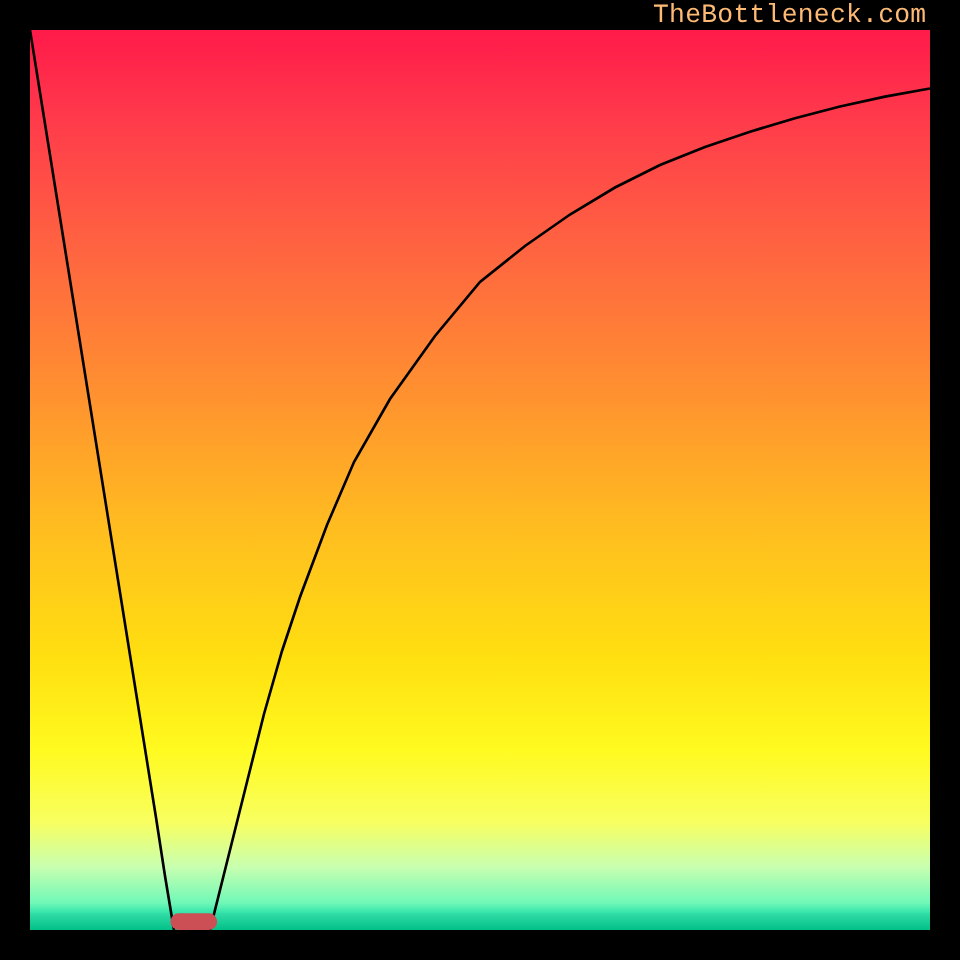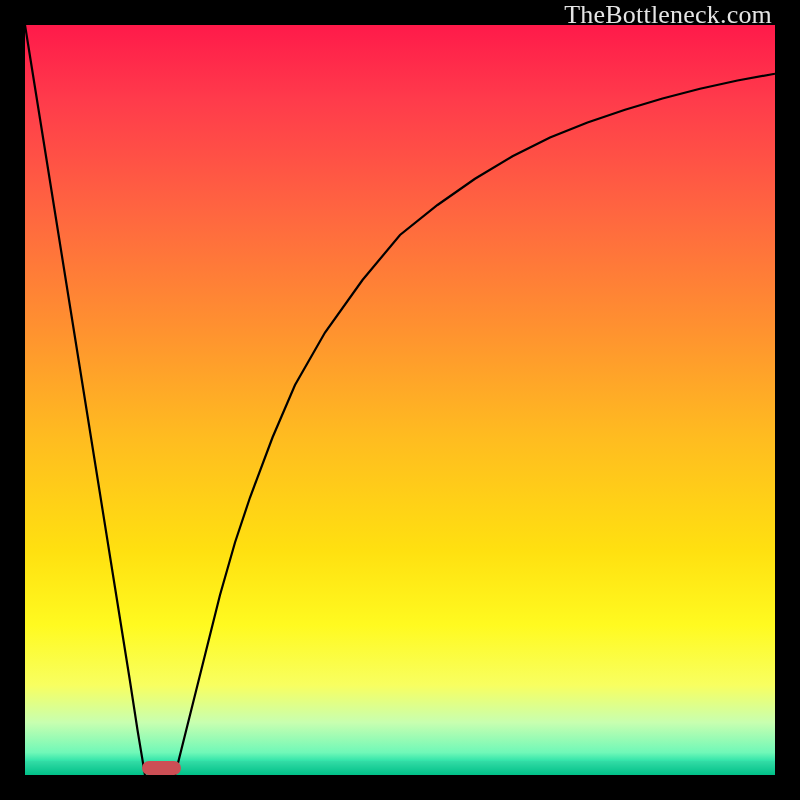--- a/index.html
+++ b/index.html
@@ -65,23 +65,23 @@
   }
   svg.curves {
     position: absolute;
     left: 0;
     top: 0;
   }
   .watermark {
     position: absolute;
     top: 0px;
     right: 28px;
-    color: #e5e5e5;
-    font-family: Liberation Serif, serif;
-    font-size: 26px;
+    color: #fdba74;
+    font-family: Liberation Mono, monospace;
+    font-size: 22px;
     letter-spacing: 0.2px;
   }
 </style>
 </head>
 <body>
 
 <div class="frame">
 
   <div class="plot-area">
     <div class="gradient"></div>

